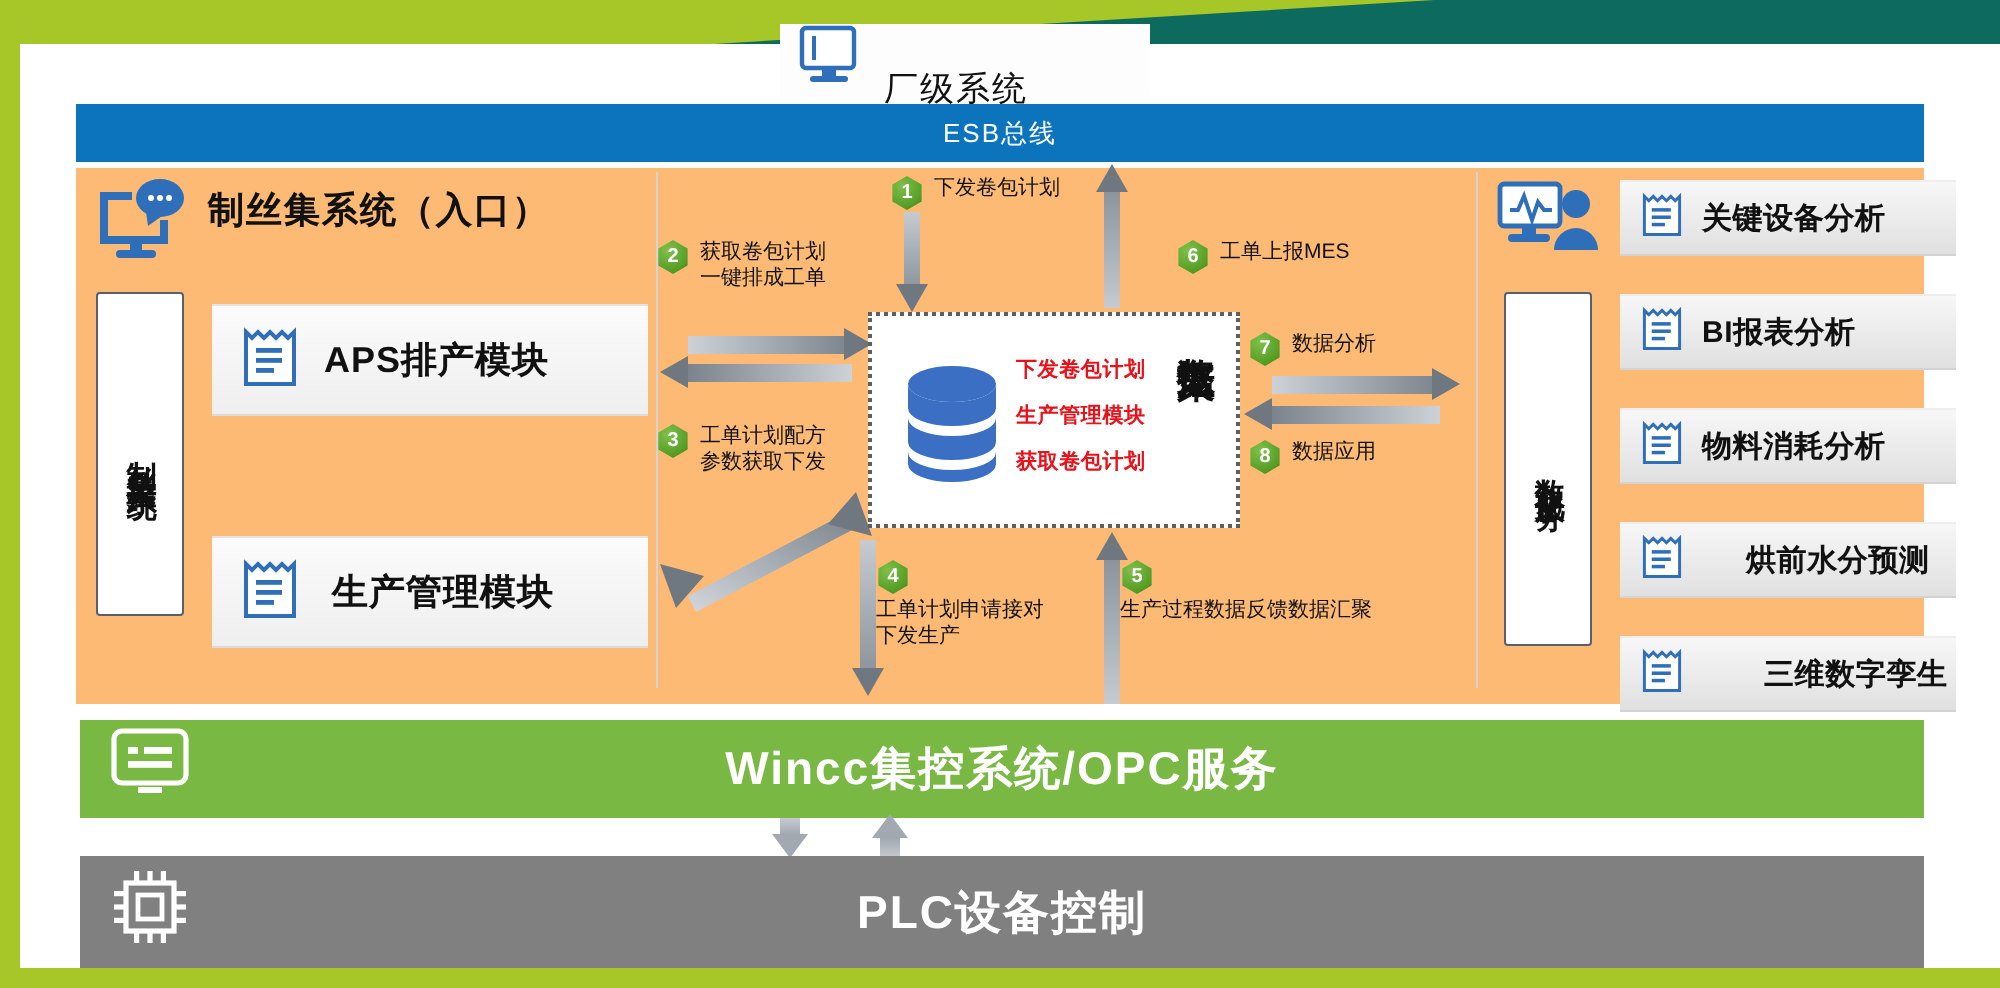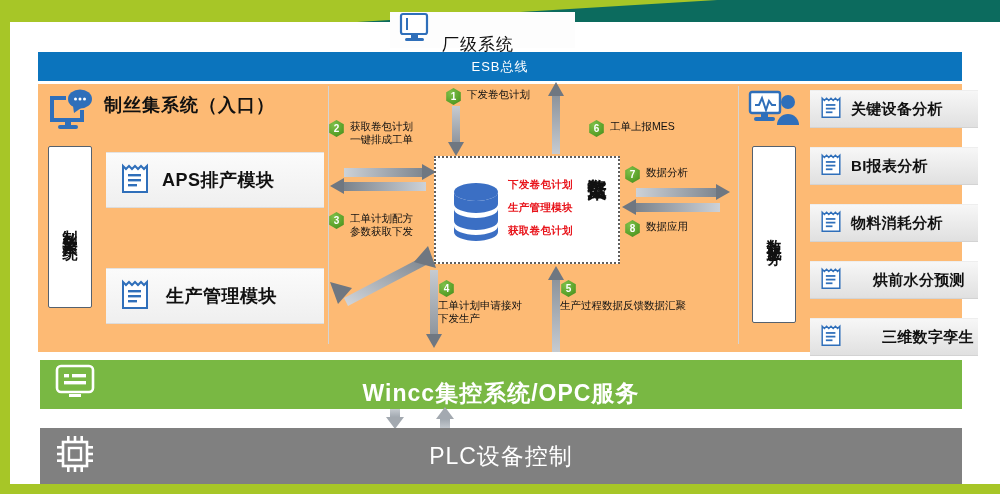--- a/index.html
+++ b/index.html
@@ -110,28 +110,28 @@
     position:absolute;left:0;width:168px;height:38px;
     background:linear-gradient(180deg,#f7f7f7 0%,#e0e0e0 100%);
     border-top:1px solid #eee;border-bottom:1px solid #d3d3d3;
     display:flex;align-items:center;gap:9px;padding-left:10px;box-sizing:border-box;
   }
   .svc .t{font-size:15px;font-weight:bold;color:#111;letter-spacing:0.3px;white-space:nowrap;}
 
   
   .wincc{
     position:absolute;left:40px;top:360px;width:922px;height:49px;background:#79b843;
-    display:flex;align-items:flex-end;justify-content:center;
+    display:flex;align-items:center;justify-content:center;
   }
   .wincc .t{color:#fff;font-size:23px;font-weight:bold;letter-spacing:1px;}
   .plc{
     position:absolute;left:40px;top:428px;width:922px;height:56px;background:#808080;
     display:flex;align-items:center;justify-content:center;
   }
-  .plc .t{color:#fff;font-size:23px;font-weight:normal;letter-spacing:1px;text-align:right;}
+  .plc .t{color:#fff;font-size:23px;font-weight:bold;letter-spacing:1px;text-align:right;}
   .bar-ico{position:absolute;left:14px;top:50%;transform:translateY(-50%);}
 
   
   .vconn{position:absolute;width:18px;}
   .vconn .s{position:absolute;left:4px;width:10px;background:linear-gradient(180deg,#c3c8ce,#8d949c);}
   .vconn .h{position:absolute;width:0;height:0;left:0;}
 </style>
 </head>
 <body>
 

